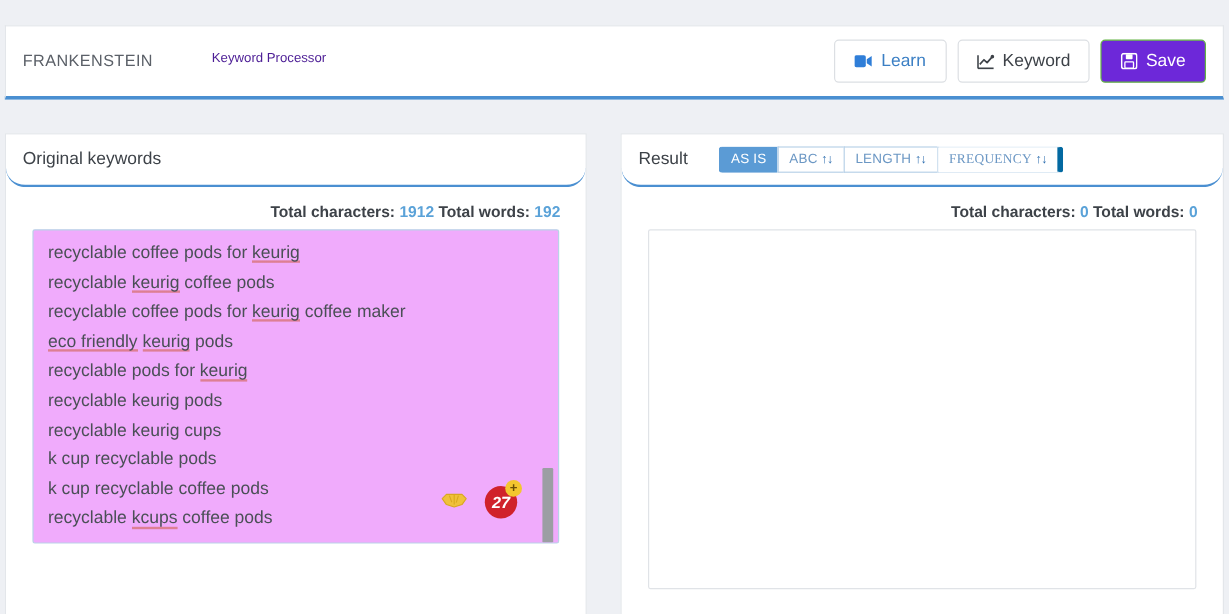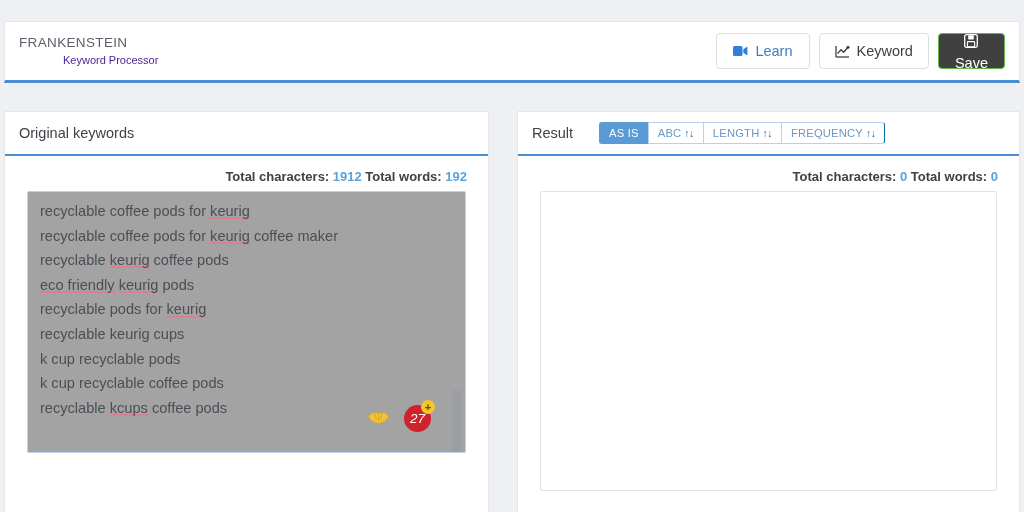--- a/index.html
+++ b/index.html
@@ -16,86 +16,86 @@
   
   .header-card {
     position: absolute;
     left: 4px; top: 21px; width: 1016px; height: 62px;
     background: #ffffff;
     border: 1px solid #e3e6ea;
     border-bottom: 3px solid #4a8fd1;
     display: flex; align-items: center; justify-content: space-between;
     padding: 0 14px;
   }
-  .brand { display: flex; flex-direction: column; justify-content: center; gap: 5px; }
+  .brand { display: flex; justify-content: center; gap: 5px; }
   .brand-name {
     font-size: 13.5px; color: #5b6068; letter-spacing: .35px;
     line-height: 1;
   }
   .brand-sub {
     font-size: 11px; color: #4c1d95; line-height: 1; margin-left: 44px;
   }
 
   .header-actions { display: flex; align-items: center; gap: 9px; padding-left: 12px; }
   .btn {
     height: 36px; border-radius: 4px; border: 1px solid #dcdfe3;
     background: #fff; display: inline-flex; align-items: center; gap: 7px;
     padding: 0 15px; font-size: 14.5px; color: #3d4248; cursor: pointer;
     white-space: nowrap;
   }
   .btn-learn { color: #3b7fc4; padding: 0 16px; }
   .btn-save {
-    background: #404040; border-color: #63b443; color: #ffffff; padding: 0 16px; flex-direction: column;
+    background: #6d28d9; border-color: #63b443; color: #ffffff; padding: 0 16px;
   }
   .ic { display: inline-block; line-height: 0; }
 
   
   .panel {
     position: absolute;
     background: #ffffff;
     border: 1px solid #e3e6ea;
   }
   .panel-left  { left: 4px;   top: 111px; width: 485px; height: 412px; }
   .panel-right { left: 517px; top: 111px; width: 503px; height: 412px; }
 
   .panel-head {
     position: relative; height: 44px;
     border-bottom: 2px solid #4a8fd1;
-    display: flex; align-items: center; padding: 0 14px;
+    display: flex; align-items: center; padding: 0 14px; border-radius: 16px;
   }
   .panel-title { font-size: 14.5px; color: #3d4248; }
 
   
   .sortgroup { display: flex; margin-left: 26px; }
   .sortbtn {
     height: 22px; display: inline-flex; align-items: center; gap: 3px;
     padding: 0 9px; font-size: 11.2px; color: #6b97c4;
     background: #fff; border: 1px solid #b9d2e8; border-right: none;
     cursor: pointer; letter-spacing: .2px; white-space: nowrap; text-align: right;
   }
   .sortbtn:first-child { border-radius: 3px 0 0 3px; }
-  .sortbtn:last-child  { border-right: 1px solid #0369a1; border-radius: 0 3px 3px 0; }
+  .sortbtn:last-child  { border-right: 5px solid #0369a1; border-radius: 0 3px 3px 0; font-family: Liberation Serif, serif; }
   .sortbtn.active { background: #5b9bd5; border-color: #5b9bd5; color: #ffffff; }
   .arrows { font-size: 10.5px; color: #2f6fb0; letter-spacing: -.5px; }
 
   
   .stats {
     text-align: right; font-size: 13px; color: #3d4248;
     font-weight: bold; padding: 13px 21px 7px 0;
   }
   .stats .num { color: #5aa2d8; font-weight: bold; }
 
   
   .ta-wrap { position: relative; padding: 0 22px; }
   .keyword-box {
     position: relative;
     height: 262px;
     border: 1px solid #b9d2e8;
     border-radius: 2px;
-    background: #a3a3a3;
+    background: #f0abfc;
     overflow: hidden;
   }
   .result-box {
     height: 300px;
     border: 1px solid #e0e3e7;
     border-radius: 2px;
     background: #fff;
   }
   .kw-list { padding: 7px 0 0 12px; }
   .kw-line {
@@ -123,21 +123,21 @@
   
   .badges {
     position: absolute; right: 34px; bottom: 20px;
     display: flex; align-items: center; gap: 14px;
   }
   .badge-27 { position: relative; width: 27px; height: 27px; }
   .badge-circle {
     width: 27px; height: 27px; border-radius: 50%;
     background: #d0222b;
     display: flex; align-items: center; justify-content: center;
-    color: #fff; font-size: 13.5px; font-weight: normal;
+    color: #fff; font-size: 13.5px; font-weight: bold;
     font-style: italic;
   }
   .badge-plus {
     position: absolute; right: -4px; top: -5px;
     width: 14px; height: 14px; border-radius: 50%;
     background: #f3c62f; color: #6b4f05;
     font-size: 11px; font-weight: bold; line-height: 14px; text-align: center;
   }
 </style>
 </head>
@@ -198,24 +198,25 @@
       <span>Total characters:</span>
       <span class="num">1912</span>
       <span>Total words:</span>
       <span class="num">192</span>
     </div>
 
     <div class="ta-wrap">
       <div class="keyword-box">
         <div class="kw-list" id="kw-list">
             <div class="kw-line">recyclable coffee pods for <span class="sq">keurig</span></div>
+            <div class="kw-line">recyclable <span class="sq">keurig</span> coffee pods</div>
             <div class="kw-line">recyclable coffee pods for <span class="sq">keurig</span> coffee maker</div>
-            <div class="kw-line">recyclable <span class="sq">keurig</span> coffee pods</div>
             <div class="kw-line"><span class="sq">eco friendly</span> <span class="sq">keurig</span> pods</div>
             <div class="kw-line">recyclable pods for <span class="sq">keurig</span></div>
+            <div class="kw-line">recyclable keurig pods</div>
             <div class="kw-line">recyclable keurig cups</div>
             <div class="kw-line">k cup recyclable pods</div>
             <div class="kw-line">k cup recyclable coffee pods</div>
             <div class="kw-line">recyclable <span class="sq">kcups</span> coffee pods</div>
           </div>
 
         <div class="badges">
           <span>
             <svg width="23" height="16" viewBox="0 0 23 16">
               <path d="M1.5 7.5 L5 4 L11.5 4 L18 4 L21.5 7.5 L18 12.5 L11.5 14.5 L5 12.5 Z" fill="#f0c13b" stroke="#d8a81f" stroke-width=".9" stroke-linejoin="round"></path>

